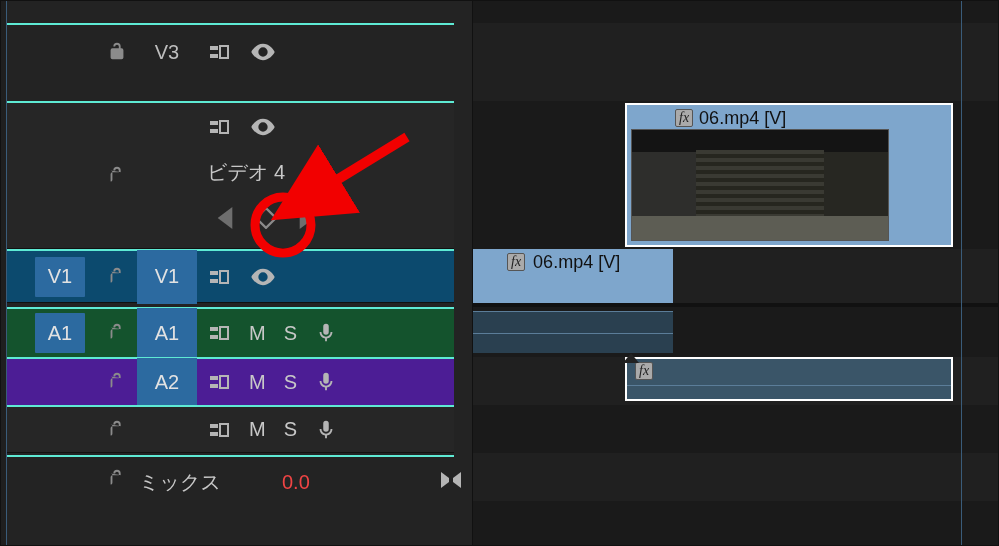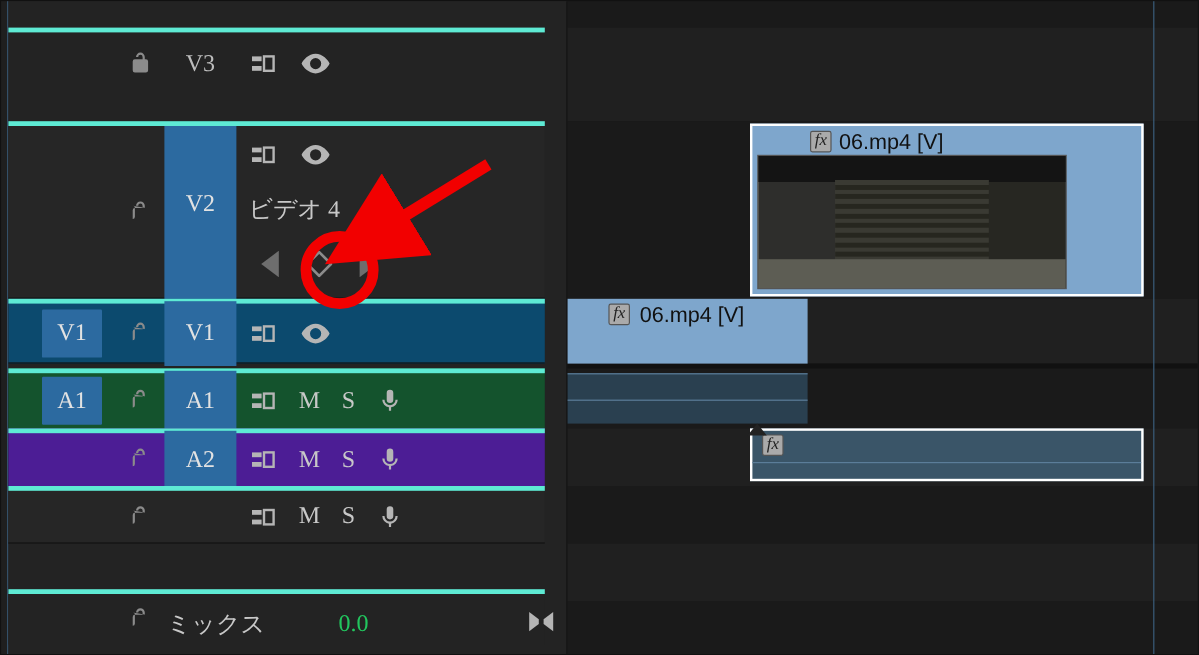--- a/index.html
+++ b/index.html
@@ -34,22 +34,21 @@
     background: #1a1a1a;
     position: relative;
   }
 
   
   .trk {
     position: absolute;
     left: 0; right: 18px;
     display: flex;
     align-items: center;
-    border-top: 4px solid #5eead4;
-    font-family: Liberation Serif, serif;
+    border-top: 2px solid #5eead4;
   }
   .source-col {
     position: absolute;
     left: 28px;
     width: 50px;
     height: 48px;
     display: flex;
     align-items: center;
     justify-content: center;
   }
@@ -112,21 +111,21 @@
     min-width: 60px;
     height: 48px;
     display: flex;
     align-items: center;
     justify-content: center;
     color: #bdbdbd;
     font-size: 20px;
   }
 
   .txt { font-size: 20px; color:#c8c8c8; }
-  .txt.blue { color:#22c55e;text-align:center; }
+  .txt.blue { color:#ef4444;text-align:center; }
 
   
   .tl-row { position:absolute; left:0; right:0; }
   .tl-row.darker { background:#1a1a1a; }
   .tl-row.dark   { background:#202020; }
 
   
   .clip-v {
     position:absolute;
     background:#7ea6cc;
@@ -232,23 +231,20 @@
           </svg>
       </div>
     </div>
 
     <div class="trk" style="top:100px;height:148px;background:#262626;border-bottom:1px solid #111;">
       <div class="lock-col" style="height:148px;">
         <svg width="22" height="22" viewBox="0 0 24 24">
             <path fill="#8b8b8b" d="M17 8h-1V6a4 4 0 0 0-8 0h2a2 2 0 0 1 4 0v2H7a2 2 0 0 0-2 2v8a2 2 0 0 0 2-2v-8a2 2 0 0 0-2-2z"></path>
           </svg>
       </div>
-      <div class="btn-cell" style="top:0;height:148px;">
-        <div style="position:absolute;top:54px;width:100%;text-align:center;font-size:20px;color:#e2e2e2;">V2</div>
-      </div>
       <div class="toggle-col" style="top:0;">
         <svg width="24" height="24" viewBox="0 0 24 24">
             <rect x="3" y="6" width="8" height="4" fill="#b5b5b5"></rect>
             <rect x="3" y="14" width="8" height="4" fill="#b5b5b5"></rect>
             <rect x="13" y="6" width="8" height="12" fill="none" stroke="#b5b5b5" stroke-width="2"></rect>
           </svg>
         <svg width="28" height="28" viewBox="0 0 24 24">
             <path fill="#b5b5b5" d="M12 5c-5 0-9 4.5-10 7 1 2.5 5 7 10 7s9-4.5 10-7c-1-2.5-5-7-10-7zm0 11a4 4 0 1 1 0-8 4 4 0 0 1 0 8z"></path>
           </svg>
       </div>
@@ -347,21 +343,21 @@
             <rect x="13" y="6" width="8" height="12" fill="none" stroke="#b5b5b5" stroke-width="2"></rect>
           </svg>
         <span class="txt">M</span>
         <span class="txt">S</span>
         <svg width="22" height="22" viewBox="0 0 24 24">
             <path fill="#b5b5b5" d="M12 14a3 3 0 0 0 3-3V5a3 3 0 0 0-6 0v6a3 3 0 0 0 3 3zm5-3a5 5 0 0 1-10 0H5a7 7 0 0 0 6 6.9V21h2v-3.1A7 7 0 0 0 19 11h-2z"></path>
           </svg>
       </div>
     </div>
 
-    <div class="trk" style="top:454px;height:46px;background:#232323;margin-top:36px;">
+    <div class="trk" style="top:454px;height:46px;background:#232323;">
       <div class="lock-col">
         <svg width="22" height="22" viewBox="0 0 24 24">
             <path fill="#8b8b8b" d="M17 8h-1V6a4 4 0 0 0-8 0h2a2 2 0 0 1 4 0v2H7a2 2 0 0 0-2 2v8a2 2 0 0 0 2-2v-8a2 2 0 0 0-2-2z"></path>
           </svg>
       </div>
       <div style="position:absolute;left:132px;top:12px;" class="txt">ミックス</div>
       <div style="position:absolute;left:275px;top:14px;" class="txt blue">0.0</div>
       <svg style="position:absolute;left:432px;top:13px;" width="24" height="20" viewBox="0 0 24 20">
           <polygon points="2,2 10,8 10,12 2,18" fill="#b5b5b5"></polygon>
           <polygon points="22,2 14,8 14,12 22,18" fill="#b5b5b5"></polygon>

